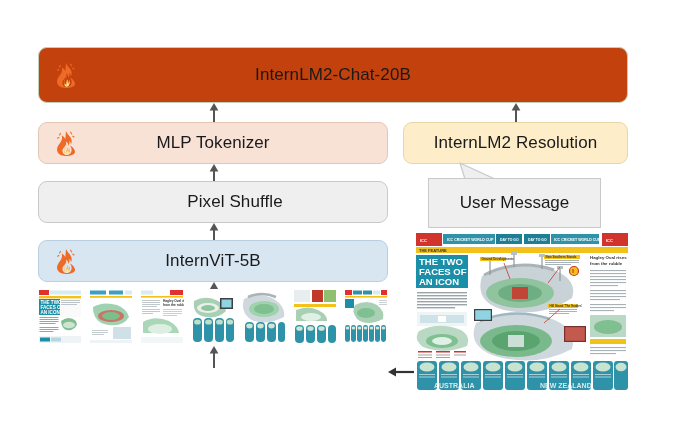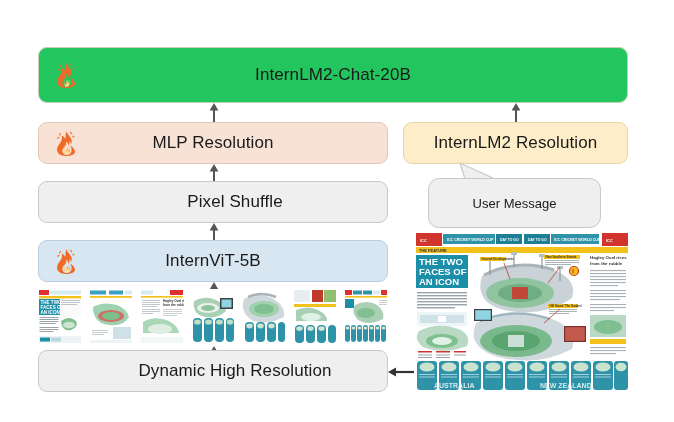--- a/index.html
+++ b/index.html
@@ -42,37 +42,37 @@
     position: absolute;
     left: 16px;
     top: 50%;
     transform: translateY(-50%);
     width: 22px;
     height: 26px;
     display: block;
   }
 
   
-  .node-llm       { background: #22c55e; border-color: #c2d0b6; }
+  .node-llm       { background: #c2410c; border-color: #c2d0b6; }
   .node-projector { background: #f8e1d5; border-color: #e4c6b7; }
   .node-tokenizer { background: #fdeec9; border-color: #e8d6a6; }
   .node-vit       { background: #d8e6f2; border-color: #b9cfe1; }
   .node-plain     { background: #efefef; border-color: #c9c9c9; padding-left: 44px; }
 
   
   .bubble {
     position: absolute;
     box-sizing: border-box;
     background: #efefef;
     border: 1px solid #c9c9c9;
-    border-radius: 11px;
+    border-radius: 0;
     display: flex;
     align-items: center;
     justify-content: center;
-    font-size: 13px;
+    font-size: 17px;
     color: #1a1a1a;
     white-space: nowrap;
   }
   .bubble-tail {
     position: absolute;
     pointer-events: none;
   }
 
   
   .arrow {
@@ -130,21 +130,21 @@
 
   <div class="node node-projector" style="left:38px; top:122px; width:350px; height:42px;">
     <span class="flame">
       <svg viewBox="0 0 22 26" xmlns="http://www.w3.org/2000/svg" aria-hidden="true">
         <path d="M11 1 C12.6 5 16 6.4 16.6 10.2 C17 12.8 15.8 14.6 15.8 14.6 C16 13.2 15.4 11.9 14.4 11.1 C14.9 14.3 13.4 16 13.4 16 C13.6 14.2 12.5 12.6 11 11.6 C11.8 14.2 10.4 16 9.2 17.2 C7.9 18.4 7.4 19.6 7.4 20.8 C7.4 23.2 9.3 25 11.4 25 C14.2 25 16.6 23 16.6 20 C16.6 17 14.8 15.4 14.8 15.4 C19.4 17.4 20 21 20 21.8 C20 24.4 16.4 26 11 26 C5.6 26 2 23.4 2 19.6 C2 16.6 4 14.6 5.4 12.6 C7.4 9.8 7.2 7 6.8 5.4 C8.6 6.2 9.6 7.6 10.2 9 C10.8 6.6 10.6 3.6 11 1 Z" fill="#ef6a26"></path>
         <path d="M11.2 12.6 C12 15 10.8 16.6 9.9 17.8 C9.1 18.9 8.8 19.7 8.8 20.6 C8.8 22.5 10.1 24 11.6 24 C13.5 24 15 22.5 15 20.4 C15 18.4 13.7 17 13.7 17 C14.6 18.6 14.4 20.2 13.6 21.4 C13.9 19.6 13 18.2 11.8 17.2 C12.4 19 11.6 20.2 10.8 21 C11.6 22 12.6 22.4 12.6 22.4 C10.6 23 9.2 22 9.2 20.4 C9.2 18.6 11.4 17.2 11.2 12.6 Z" fill="#fbb040"></path>
         <path d="M11.3 17.8 C11.9 19.3 11 20.4 10.4 21.2 C9.9 21.9 9.7 22.4 9.7 23 C9.7 23.9 10.5 24.7 11.6 24.7 C12.9 24.7 13.9 23.7 13.9 22.4 C13.9 21.2 13 20.3 13 20.3 C13.5 21.2 13.5 22.1 13 22.8 C13.2 21.7 12.6 20.8 11.9 20.2 C12.2 21.3 11.7 22 11.2 22.5 C11.7 23.1 12.3 23.3 12.3 23.3 C11.1 23.7 10.3 23.1 10.3 22.1 C10.3 21 11.4 20.5 11.3 17.8 Z" fill="#fde9a9"></path>
         <path d="M15.6 2.2 L16.6 3.8 M5.4 3.4 L4.6 4.9 M17.8 6.2 L19 6.9 M3.8 7.6 L2.6 8.2" stroke="#ef6a26" stroke-width="1.1" stroke-linecap="round" fill="none"></path>
       </svg>
     </span>
-    <span class="label">MLP Resolution</span>
+    <span class="label">MLP Tokenizer</span>
   </div>
 
   <div class="node node-tokenizer" style="left:403px; top:122px; width:225px; height:42px;">
     <span class="label">InternLM2 Resolution</span>
   </div>
 
   <svg class="arrow" style="left:206px; top:164px; width:16px; height:22px;" viewBox="0 0 16 22">
     <line x1="8" y1="22" x2="8" y2="5" stroke="#555555" stroke-width="2"></line>
     <polygon points="8,0 3.6,7.5 12.4,7.5" fill="#555555"></polygon>
   </svg>
@@ -365,23 +365,20 @@
         </g>
       </svg>
     </div>
   </div>
 
   <svg class="arrow" style="left:206px; top:346px; width:16px; height:22px;" viewBox="0 0 16 22">
     <line x1="8" y1="22" x2="8" y2="5" stroke="#555555" stroke-width="2"></line>
     <polygon points="8,0 3.6,7.5 12.4,7.5" fill="#555555"></polygon>
   </svg>
 
-  <div class="node node-plain" style="left:38px; top:350px; width:350px; height:42px;">
-    <span class="label">Dynamic High Resolution</span>
-  </div>
 
   <svg class="arrow" style="left:388px; top:364px; width:26px; height:16px;" viewBox="0 0 26 16">
     <line x1="26" y1="8" x2="7" y2="8" stroke="#333333" stroke-width="2.2"></line>
     <polygon points="0,8 8,3.4 8,12.6" fill="#333333"></polygon>
   </svg>
 
   <div class="news" style="left:414px; top:231px; width:216px; height:161px;">
     <svg viewBox="0 0 216 161" xmlns="http://www.w3.org/2000/svg">
       <rect width="216" height="161" fill="#ffffff"></rect>
 

